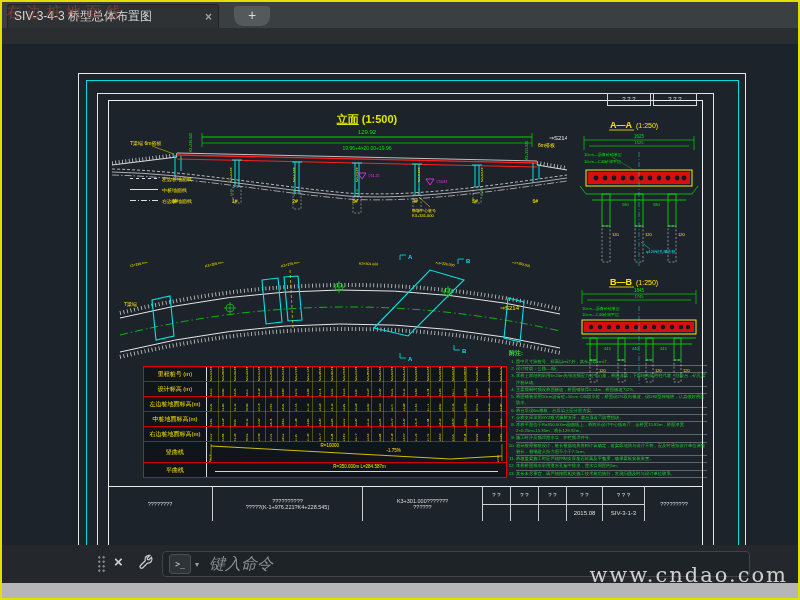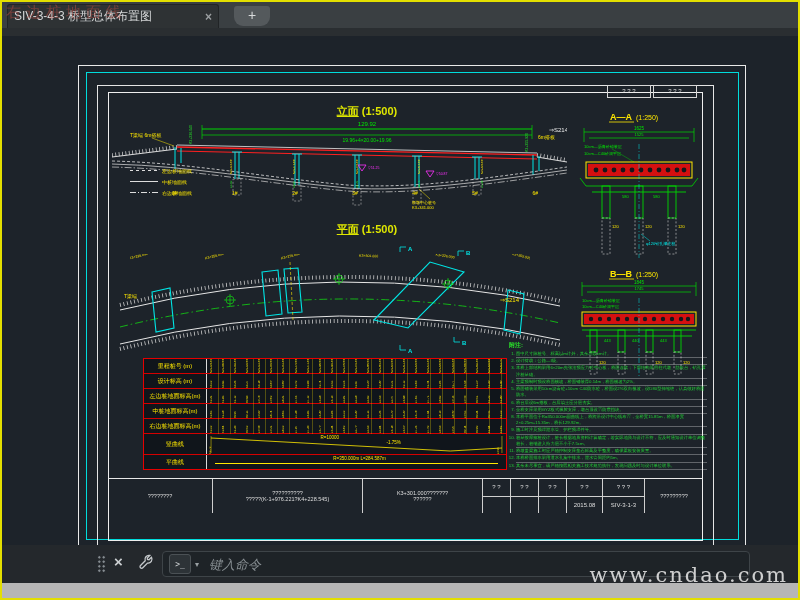--- a/index.html
+++ b/index.html
@@ -15,21 +15,21 @@
   
   .tabbar{position:absolute;left:2px;top:2px;right:2px;height:26px;background:#3a3f42;z-index:5;}
   .tab{position:absolute;left:5px;top:2px;width:212px;height:24px;background:#2e3234;
        border:1px solid #212426;border-bottom:none;border-radius:3px 3px 0 0;
        color:#d5d7d8;font-size:12px;display:flex;align-items:center;padding:0 6px;box-sizing:border-box;}
   .tab-title{flex:1;white-space:nowrap;overflow:hidden;}
   .tab-close{color:#9b9fa1;font-size:12px;font-weight:bold;margin-left:4px;cursor:pointer;}
   .newtab{position:absolute;left:232px;top:4px;width:36px;height:20px;background:#54595c;
        border-radius:3px 3px 9px 9px;color:#d8dadb;font-size:14px;line-height:19px;text-align:center;cursor:pointer;}
   
-  .canvas{position:absolute;left:2px;top:36px;width:796px;height:517px;background:#1d232a;overflow:hidden;}
+  .canvas{position:absolute;left:2px;top:44px;width:796px;height:517px;background:#1d232a;overflow:hidden;}
   .paper{position:absolute;left:76px;top:29px;width:666px;height:481px;border:1px solid #e9e9e9;}
   .vport{position:absolute;left:84px;top:36px;width:651px;height:466px;border:1px solid #00dcdc;}
   .oframe{position:absolute;left:95px;top:49px;width:615px;height:463px;border:1px solid #e5e5e5;}
   .iframe{position:absolute;left:106px;top:56px;width:595px;height:449px;border:1.5px solid #efefef;box-sizing:border-box;}
   .cornerbox{position:absolute;top:49px;height:13px;width:44px;border:1px solid #d8d8d8;box-sizing:border-box;
        color:#dcdcdc;font-size:6px;text-align:center;line-height:11px;}
   .vtitle{position:absolute;width:140px;text-align:center;font-weight:bold;color:#dfe700;font-size:11px;}
   .vtitle .tname{text-decoration:underline;}
   
   .legend{position:absolute;left:128px;top:129px;width:104px;}
@@ -81,21 +81,21 @@
   .drag-dots{position:absolute;left:95px;top:10px;width:9px;height:18px;cursor:grab;
         background-image:radial-gradient(circle,#8e959a .9px,transparent 1.3px);background-size:4.5px 4.5px;}
   .cmd-x{position:absolute;left:112px;top:8px;color:#ccd0d2;font-size:15px;font-weight:bold;cursor:pointer;}
   .cmd-wrench{position:absolute;left:136px;top:9px;cursor:pointer;}
   .cmd-pill{position:absolute;left:160px;top:6px;width:588px;height:26px;background:#1e2327;
         border:1px solid #3e4448;border-radius:4px;display:flex;align-items:center;padding:0 6px;box-sizing:border-box;}
   .cmd-prompt{width:20px;height:18px;background:#2d3337;border:1px solid #4b5155;border-radius:3px;
         color:#d0d4d6;font-size:8px;font-family:"DejaVu Sans Mono",monospace;
         display:flex;align-items:center;justify-content:center;cursor:pointer;}
   .cmd-caret{color:#9aa0a3;font-size:8px;margin:0 8px 0 4px;cursor:pointer;}
-  .cmd-input{flex:1;background:transparent;border:none;outline:none;color:#c8cdd0;font-size:13px;
+  .cmd-input{flex:1;background:transparent;border:none;outline:none;color:#c8cdd0;font-size:16px;
         font-style:italic;font-family:"Liberation Sans",sans-serif;}
   .cmd-input::placeholder{color:#878e92;font-style:italic;}
   
   .statusbar{position:absolute;left:2px;top:583px;width:796px;height:15px;background:#b6b6b6;z-index:11;}
   svg text{font-family:"Liberation Sans",sans-serif;}
 </style>
 </head>
 <body>
 
 <div class="yellow-frame"></div>
@@ -213,23 +213,20 @@
       <div class="lrow">
       <span class="lsample solid"></span>
       <span class="llabel">中桩地面线</span>
     </div>
       <div class="lrow">
       <span class="lsample dashdot"></span>
       <span class="llabel">右边桩地面线</span>
     </div>
     </div>
 
-  <div class="vtitle" style="left:295px;top:186px;">
-    <span class="tname">平面</span> <span>(1:500)</span>
-  </div>
 
   <svg class="abs" style="left:110px;top:196px;" width="455" height="125" viewBox="0 0 455 125">
 
     <path d="M8,78 Q227,24 448,74" stroke="#e6e6e6" stroke-width="1" fill="none"></path>
     <path d="M8,73 Q227,19 448,69" stroke="#cccccc" stroke-width="4" stroke-dasharray="0.8 2.8" fill="none"></path>
     <path d="M8,112 Q227,58 448,108" stroke="#e6e6e6" stroke-width="1" fill="none"></path>
     <path d="M8,117 Q227,63 448,113" stroke="#cccccc" stroke-width="4" stroke-dasharray="0.8 2.8" fill="none"></path>
 
     <path d="M8,95 Q227,41 448,91" stroke="#12d812" stroke-width=".8" fill="none" stroke-dasharray="8 3 1.5 3"></path>
 

